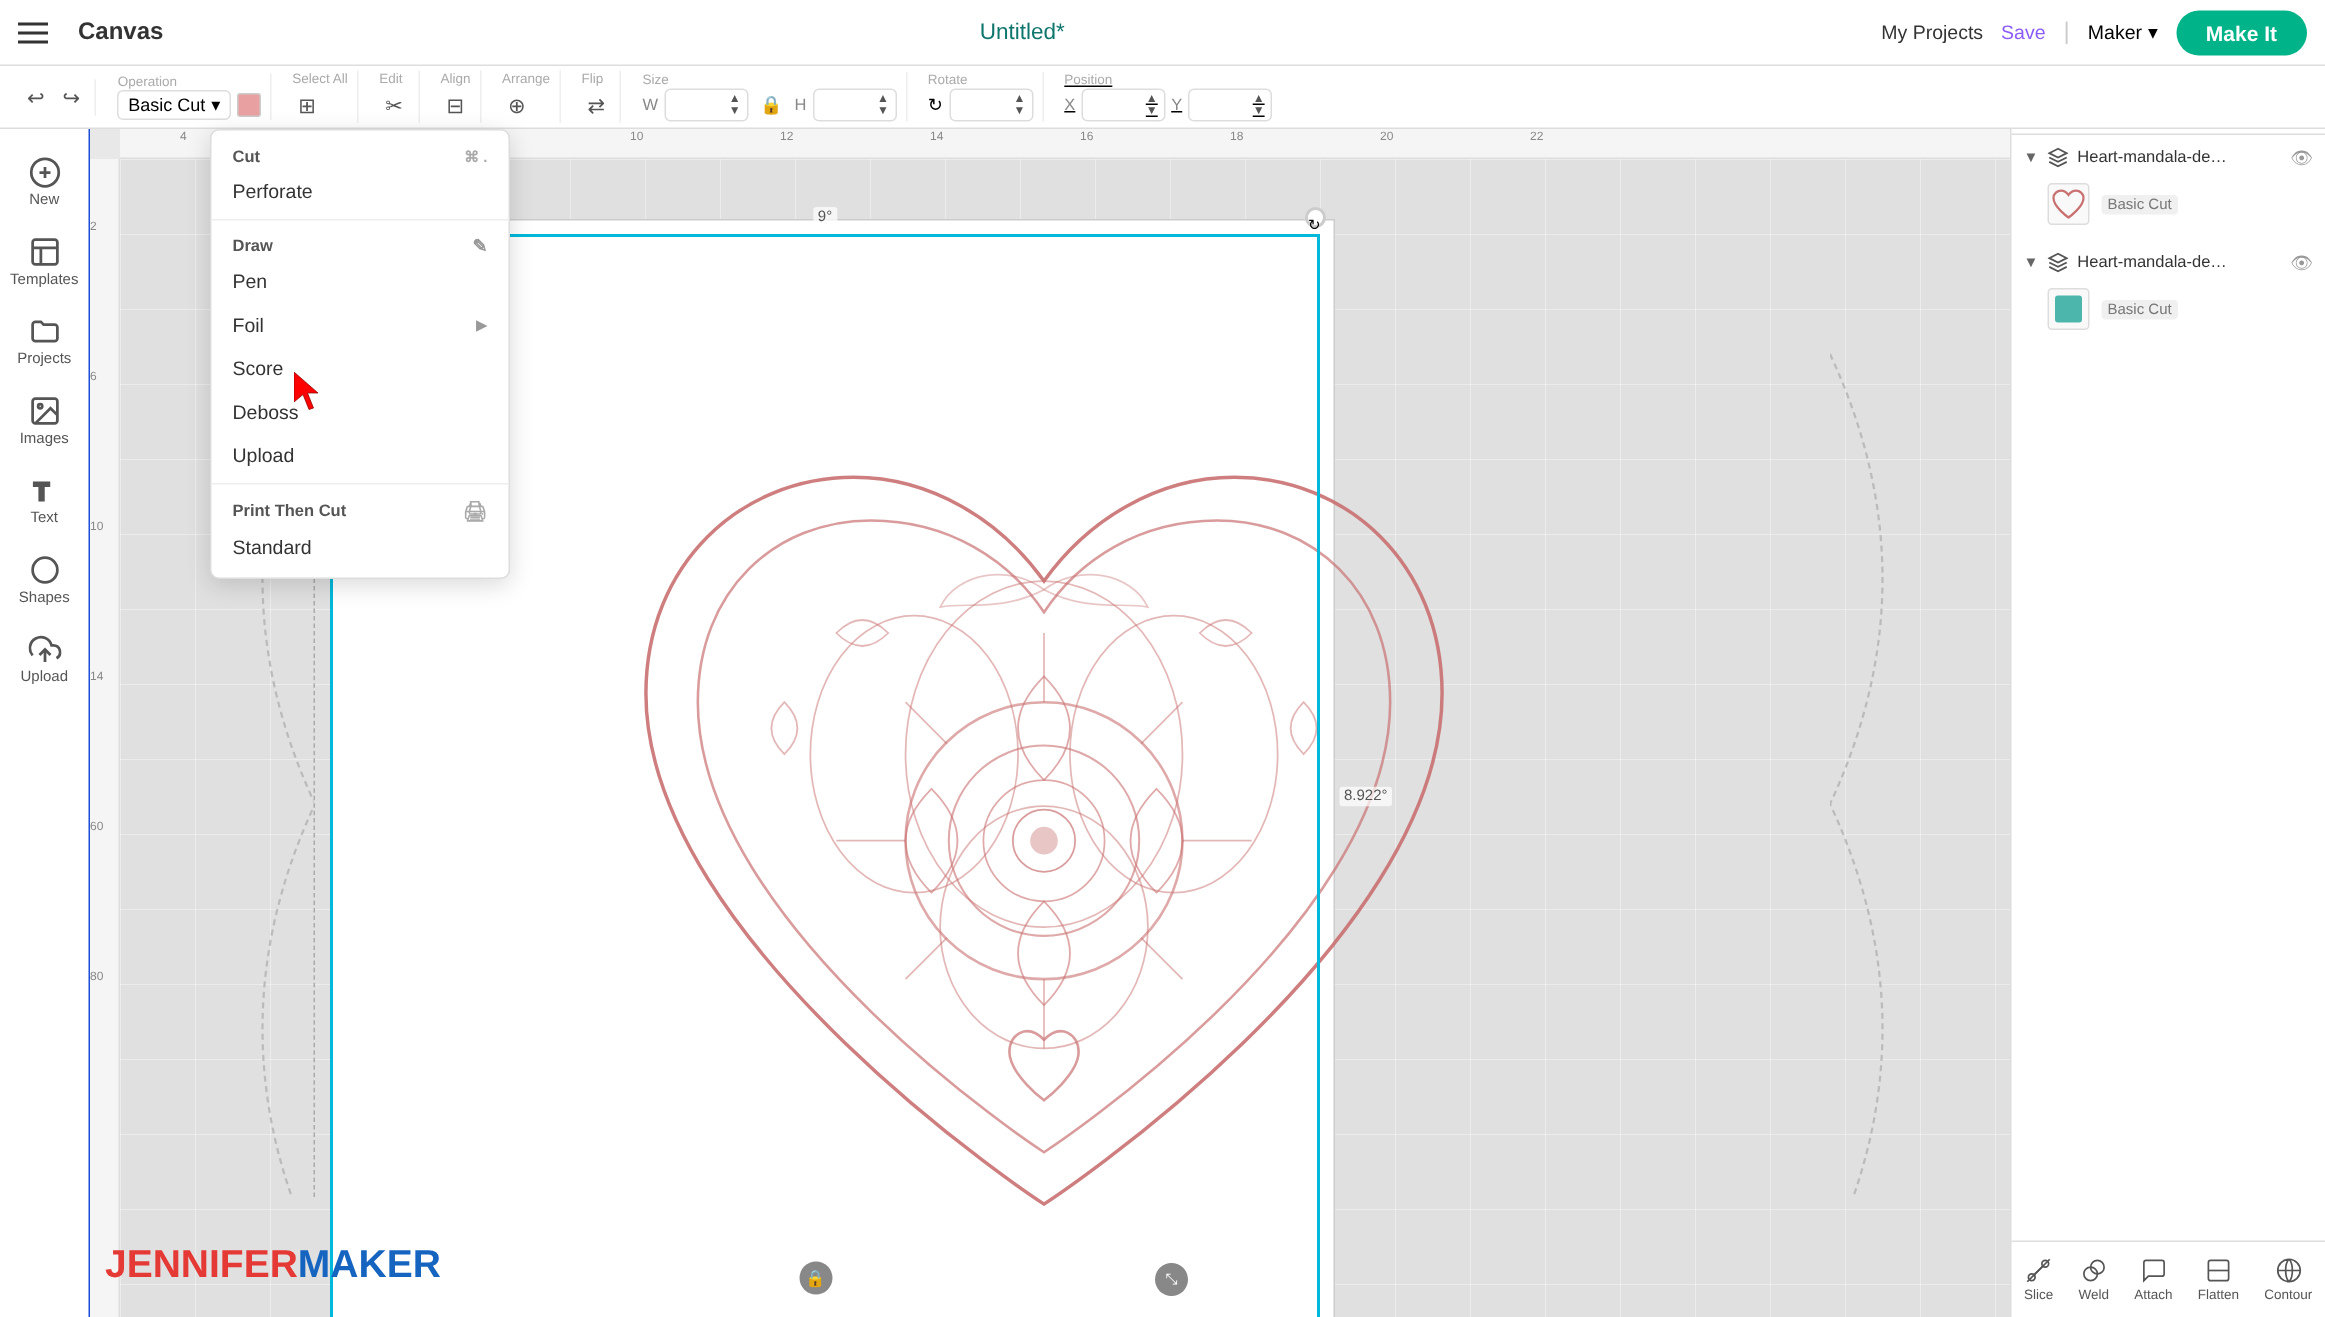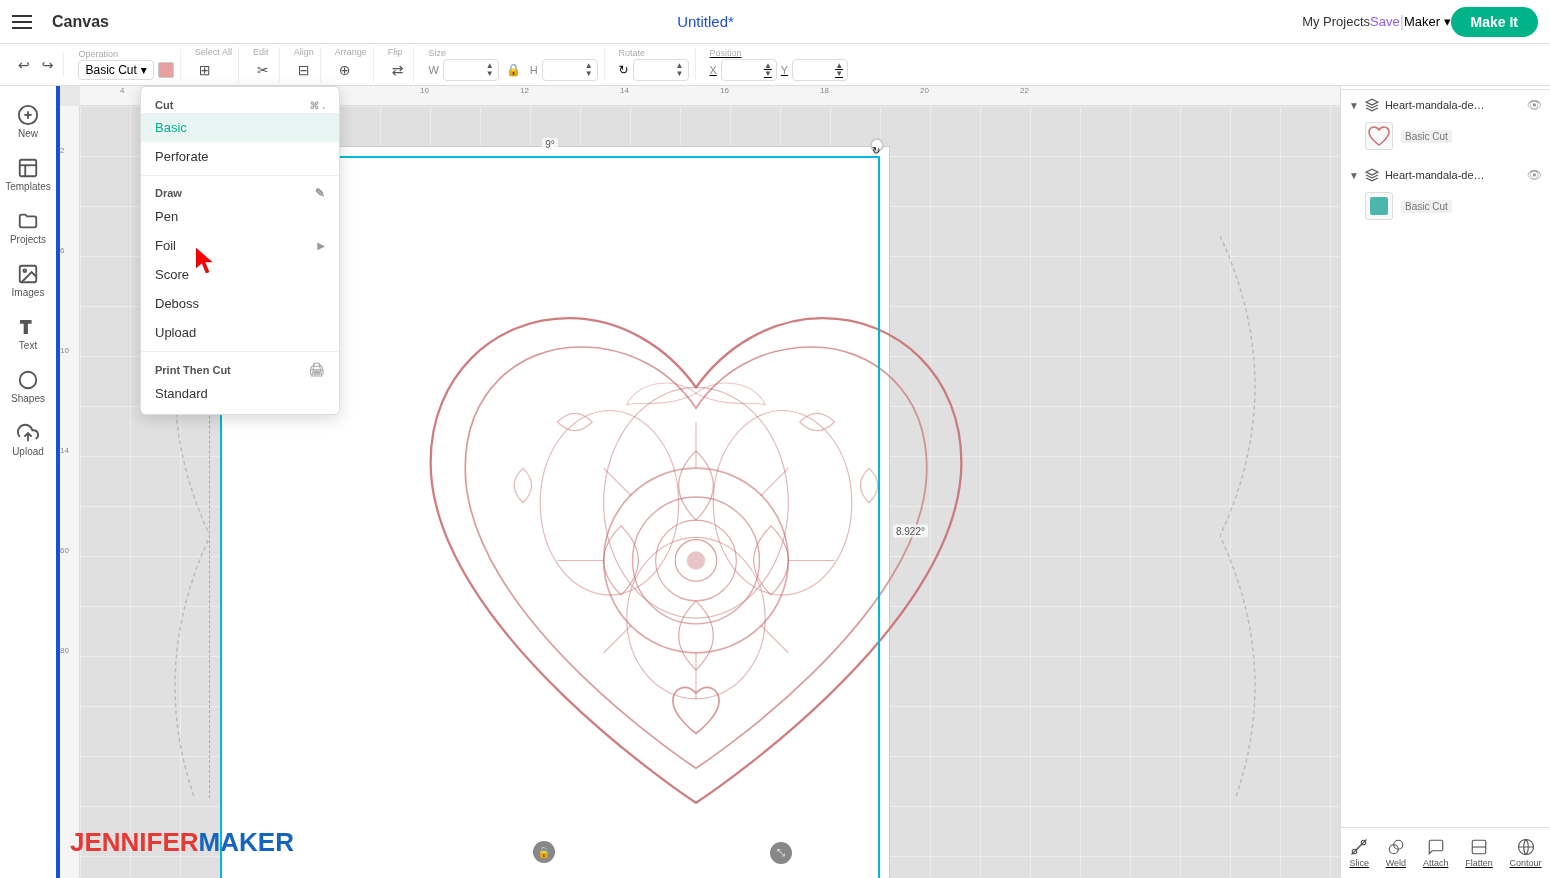--- a/index.html
+++ b/index.html
@@ -6,22 +6,22 @@
     body { font-family: -apple-system, BlinkMacSystemFont, 'Segoe UI', sans-serif; background: #f0f0f0; width: 1550px; height: 878px; overflow: hidden; position: relative; }
 
     
     #topbar {
       display: flex; align-items: center; height: 44px; background: #fff;
       border-bottom: 1px solid #ddd; padding: 0 12px; gap: 12px; position: relative; z-index: 10;
     }
     #topbar .menu-icon { cursor: pointer; display: flex; flex-direction: column; gap: 4px; }
     #topbar .menu-icon span { width: 20px; height: 2px; background: #333; display: block; }
     #topbar .app-title { font-size: 16px; font-weight: 600; color: #333; margin-left: 8px; }
-    #topbar .page-title { flex: 1; text-align: center; font-size: 15px; color: #1d4ed8; }
-    #topbar .topbar-right { display: flex; align-items: center; margin-left: auto; }
+    #topbar .page-title { flex: 1; text-align: center; font-size: 15px; color: #0f766e; }
+    #topbar .topbar-right { display: flex; align-items: center; gap: 12px; margin-left: auto; }
     #topbar .my-projects { font-size: 13px; color: #333; cursor: pointer; }
     #topbar .save-btn { font-size: 13px; color: #8b5cf6; cursor: pointer; background: none; border: none; }
     #topbar .divider { color: #ccc; }
     #topbar .maker-dropdown { display: flex; align-items: center; gap: 4px; font-size: 13px; cursor: pointer; }
     #topbar .make-it-btn {
       background: #00b388; color: #fff; border: none; border-radius: 20px;
       padding: 7px 20px; font-size: 14px; font-weight: 600; cursor: pointer;
     }
 
     
@@ -38,21 +38,21 @@
     .color-swatch { width: 16px; height: 16px; border-radius: 2px; border: 1px solid #ccc; }
     .toolbar-btn { background: none; border: none; cursor: pointer; padding: 4px; font-size: 14px; color: #555; display: flex; align-items: center; }
     .toolbar-num-input { display: flex; align-items: center; gap: 2px; border: 1px solid #ddd; border-radius: 4px; padding: 2px 4px; }
     .toolbar-num-input input { width: 36px; border: none; outline: none; font-size: 12px; text-align: center; }
     .toolbar-num-input .spin-btns { display: flex; flex-direction: column; }
     .toolbar-num-input .spin-btns button { background: none; border: none; cursor: pointer; font-size: 8px; line-height: 1; padding: 0; color: #555; }
 
     
     #left-sidebar {
       position: absolute; top: 86px; left: 0; width: 60px; bottom: 0;
-      background: #fff; border-right: 4px solid #1d4ed8; display: flex; flex-direction: column;
+      background: #fff; border-right: 1px solid #1d4ed8; display: flex; flex-direction: column;
       align-items: center; padding-top: 10px; gap: 2px; z-index: 8;
     }
     .sidebar-item {
       display: flex; flex-direction: column; align-items: center; gap: 2px;
       padding: 8px 4px; width: 56px; cursor: pointer; border-radius: 6px;
       font-size: 10px; color: #555;
     }
     .sidebar-item svg { width: 22px; height: 22px; }
 
     
@@ -148,21 +148,21 @@
     .layer-thumb { width: 28px; height: 28px; border-radius: 3px; border: 1px solid #ddd; overflow: hidden; background: #f9f9f9; display: flex; align-items: center; justify-content: center; }
     .layer-thumb svg { width: 24px; height: 24px; }
     .layer-badge {
       font-size: 10px; color: #777; background: #f0f0f0; border-radius: 3px; padding: 1px 4px;
     }
     .layer-title { font-size: 11px; color: #333; font-weight: 500; max-width: 100px; overflow: hidden; text-overflow: ellipsis; white-space: nowrap; }
 
     
     .panel-bottom-actions {
       display: flex; justify-content: space-around; padding: 6px 0;
-      border-top: 1px solid #ddd; margin-top: auto; text-decoration: underline;
+      border-top: 1px solid #ddd; margin-top: auto;
     }
     .panel-bottom-btn {
       display: flex; flex-direction: column; align-items: center; gap: 2px;
       font-size: 9px; color: #555; cursor: pointer; padding: 4px;
     }
     .panel-bottom-btn svg { width: 18px; height: 18px; }
 
     
     #operation-dropdown {
       position: absolute; top: 86px; left: 140px; width: 200px;
@@ -517,23 +517,20 @@
     </div>
   </div>
 </div>
 
 <div id="operation-dropdown">
 
   <div class="dropdown-section-label">
     <span>Cut</span>
     <span style="font-size:10px;color:#aaa;">⌘ .</span>
   </div>
-  <div class="dropdown-item active">
-    <span>Basic</span>
-  </div>
   <div class="dropdown-item">
     <span>Perforate</span>
   </div>
   <div class="dropdown-divider"></div>
 
   <div class="dropdown-section-label">
     <span>Draw</span>
     <span style="font-size:12px;color:#999;cursor:pointer;">✎</span>
   </div>
   <div class="dropdown-item">

